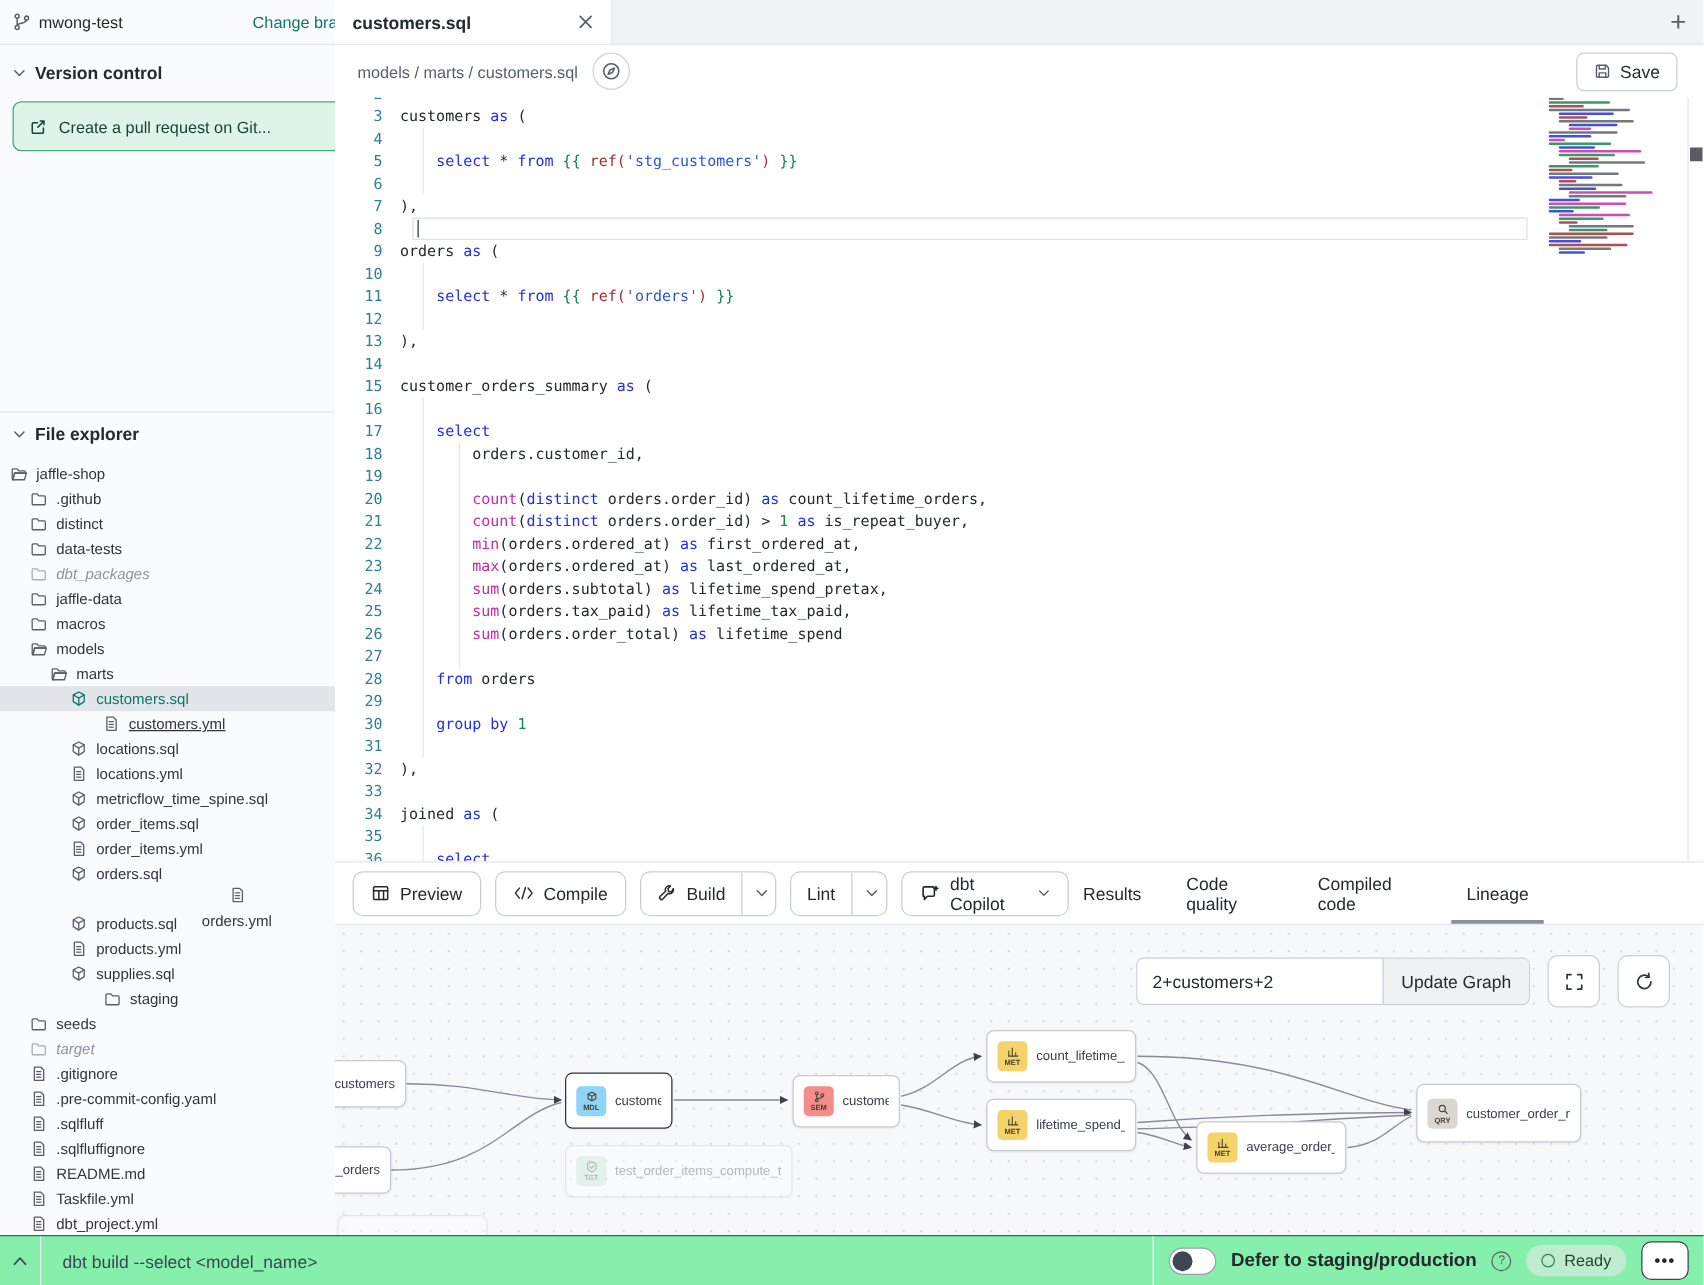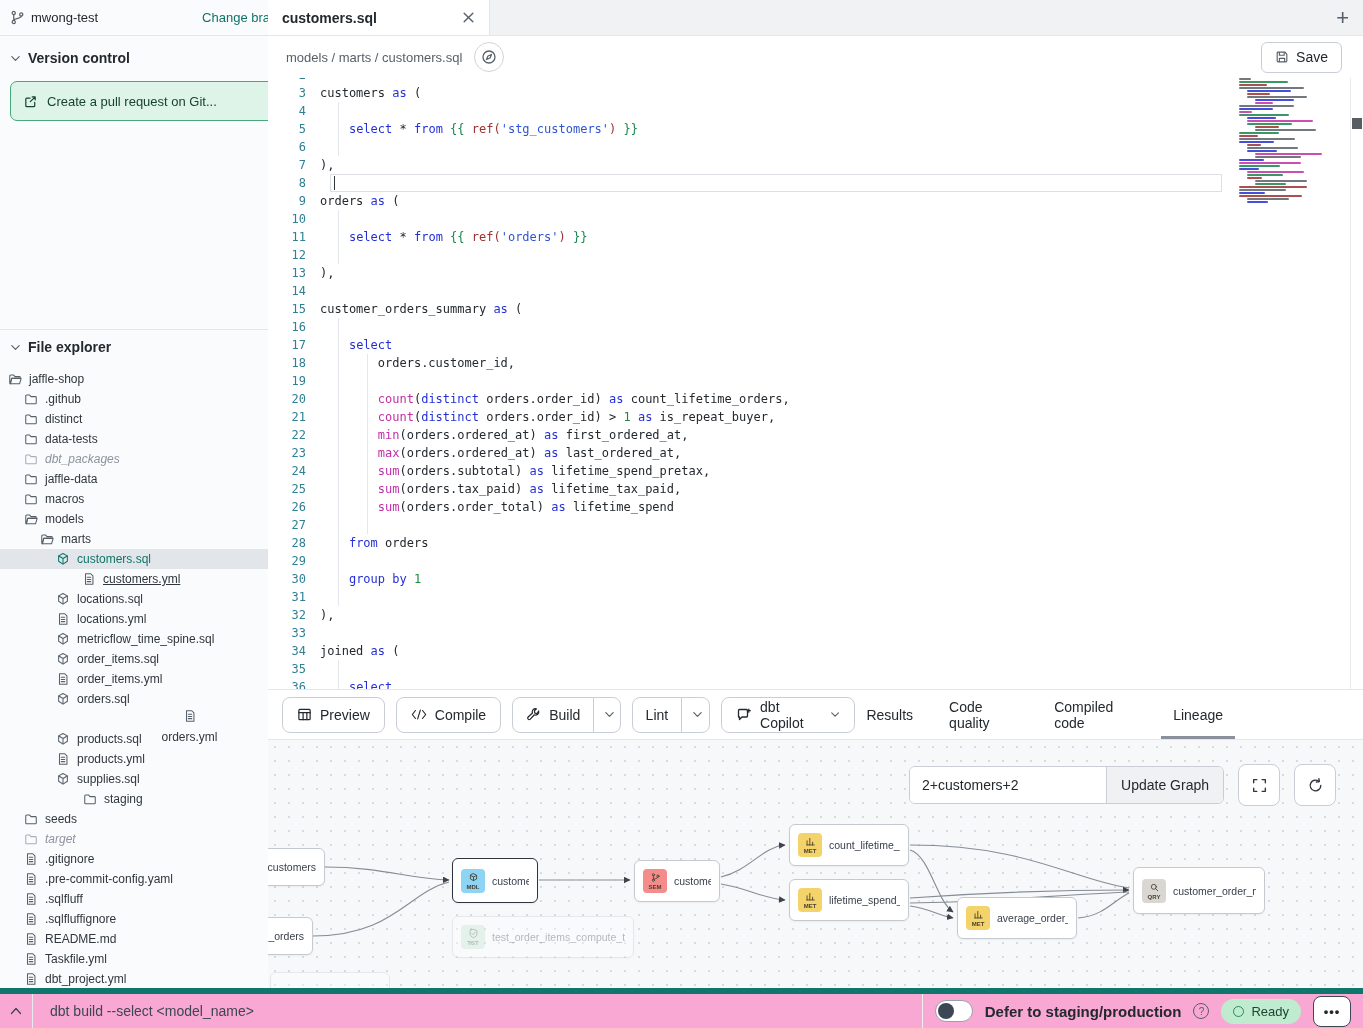--- a/index.html
+++ b/index.html
@@ -74,21 +74,21 @@
   .sq-btn{width:42px;height:42px;background:#fff;border:1px solid #C9CED6;border-radius:8px;display:flex;align-items:center;justify-content:center;cursor:pointer}
   #edges{position:absolute;inset:0;pointer-events:none}
   .lnode{position:absolute;background:#fff;border:1px solid #C5CAD1;border-radius:6px;display:flex;align-items:center;gap:7px;padding:0 8px;box-shadow:0 1px 2px rgba(0,0,0,.05);cursor:pointer}
   .lnode .nlabel{font-size:10.5px;color:#39404C;white-space:nowrap;overflow:hidden}
   .lnode.selected{border:1.5px solid #2F343C}
   .lnode.ghost{opacity:.35}
   .badge{width:24px;height:24px;border-radius:4px;flex:0 0 24px;display:flex;flex-direction:column;align-items:center;justify-content:center}
   .badge .bcode{font-size:6px;font-weight:bold;color:#463F2E;line-height:6px;margin-top:1px}
 
   
-  #bottombar{position:absolute;left:0;bottom:0;width:1363px;height:40px;background:#f9a8d4;border-top:6px solid #0f766e;display:flex;align-items:center}
+  #bottombar{position:absolute;left:0;bottom:0;width:1363px;height:40px;background:#86efac;border-top:1px solid #0f766e;display:flex;align-items:center}
   #collapse-cell{width:33px;height:100%;display:flex;align-items:center;justify-content:center;border-right:1px solid #E8EAED;cursor:pointer}
   #cmd-text{margin-left:17px;font-size:14px;color:#3C4654}
   #bb-right{margin-left:auto;display:flex;align-items:center;gap:12px;padding:0 12px;border-left:1px solid #EDEFF1;height:100%}
   .toggle{width:38px;height:22px;border:1px solid #9AA1AA;border-radius:11px;position:relative;background:#fff;cursor:pointer}
   .toggle .knob{position:absolute;left:2px;top:2px;width:16px;height:16px;border-radius:50%;background:#3C4654}
   #defer-label{font-size:15px;font-weight:bold;color:#24292E}
   .help{width:16px;height:16px;border:1.2px solid #57606A;border-radius:50%;display:flex;align-items:center;justify-content:center;font-size:10px;color:#57606A;cursor:pointer}
   #ready-pill{display:flex;align-items:center;gap:7px;background:#BFECCF;border-radius:13px;height:25px;padding:0 12px;cursor:pointer}
   #ready-pill .dot{width:11px;height:11px;border:1.4px solid #2E8A54;border-radius:50%}
   #ready-pill .rtext{font-size:13px;color:#1D4532}

